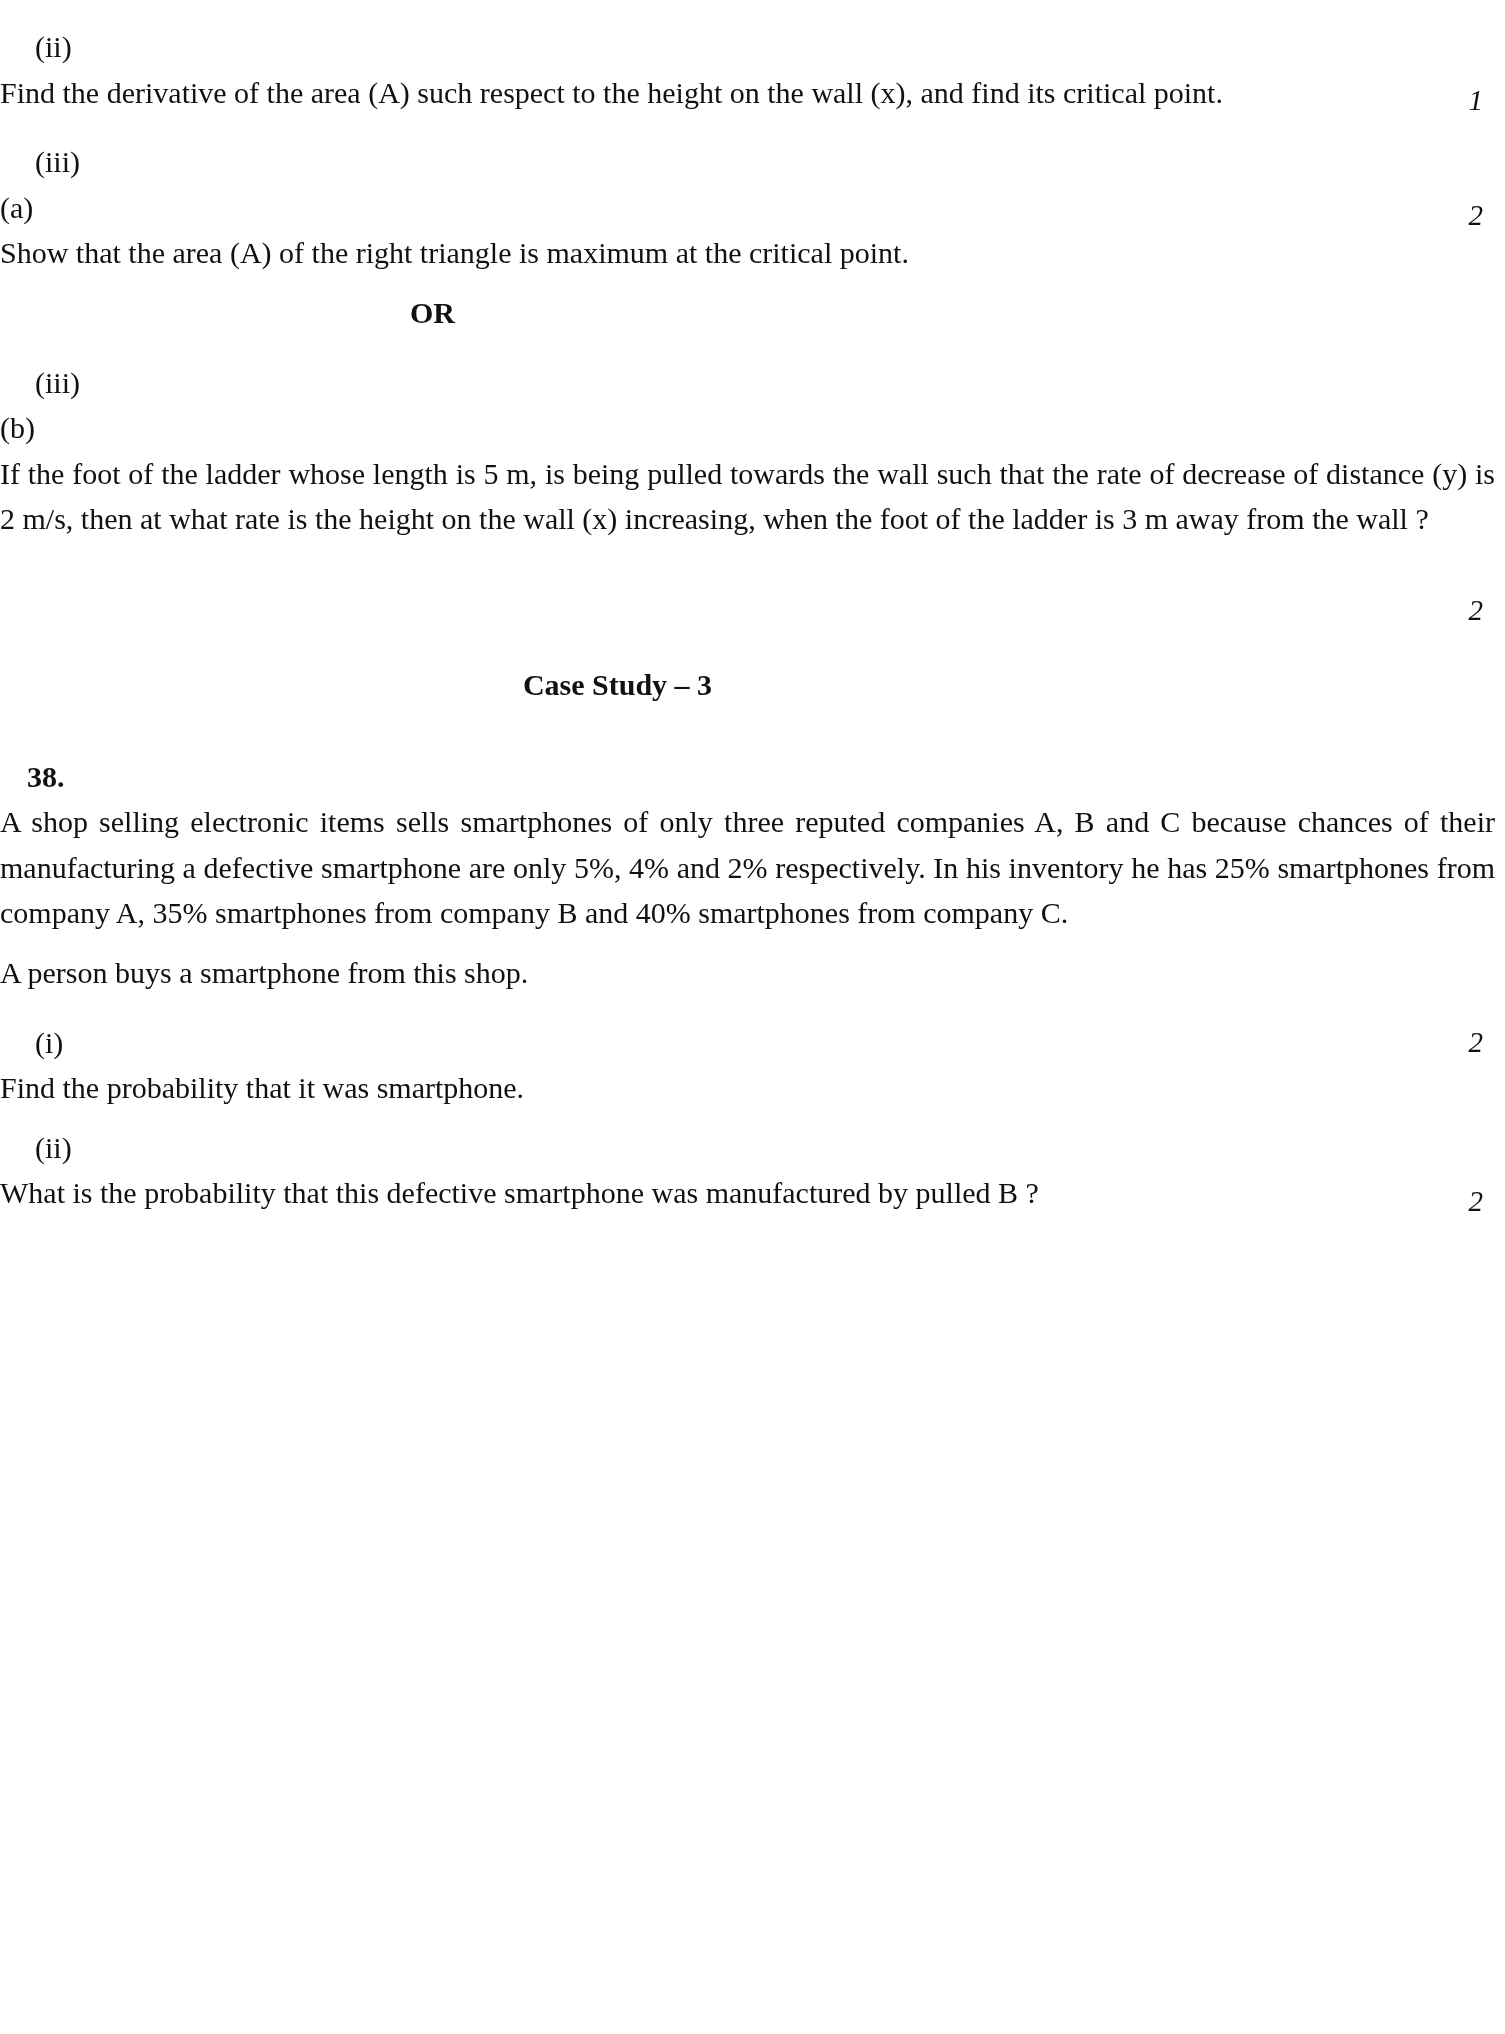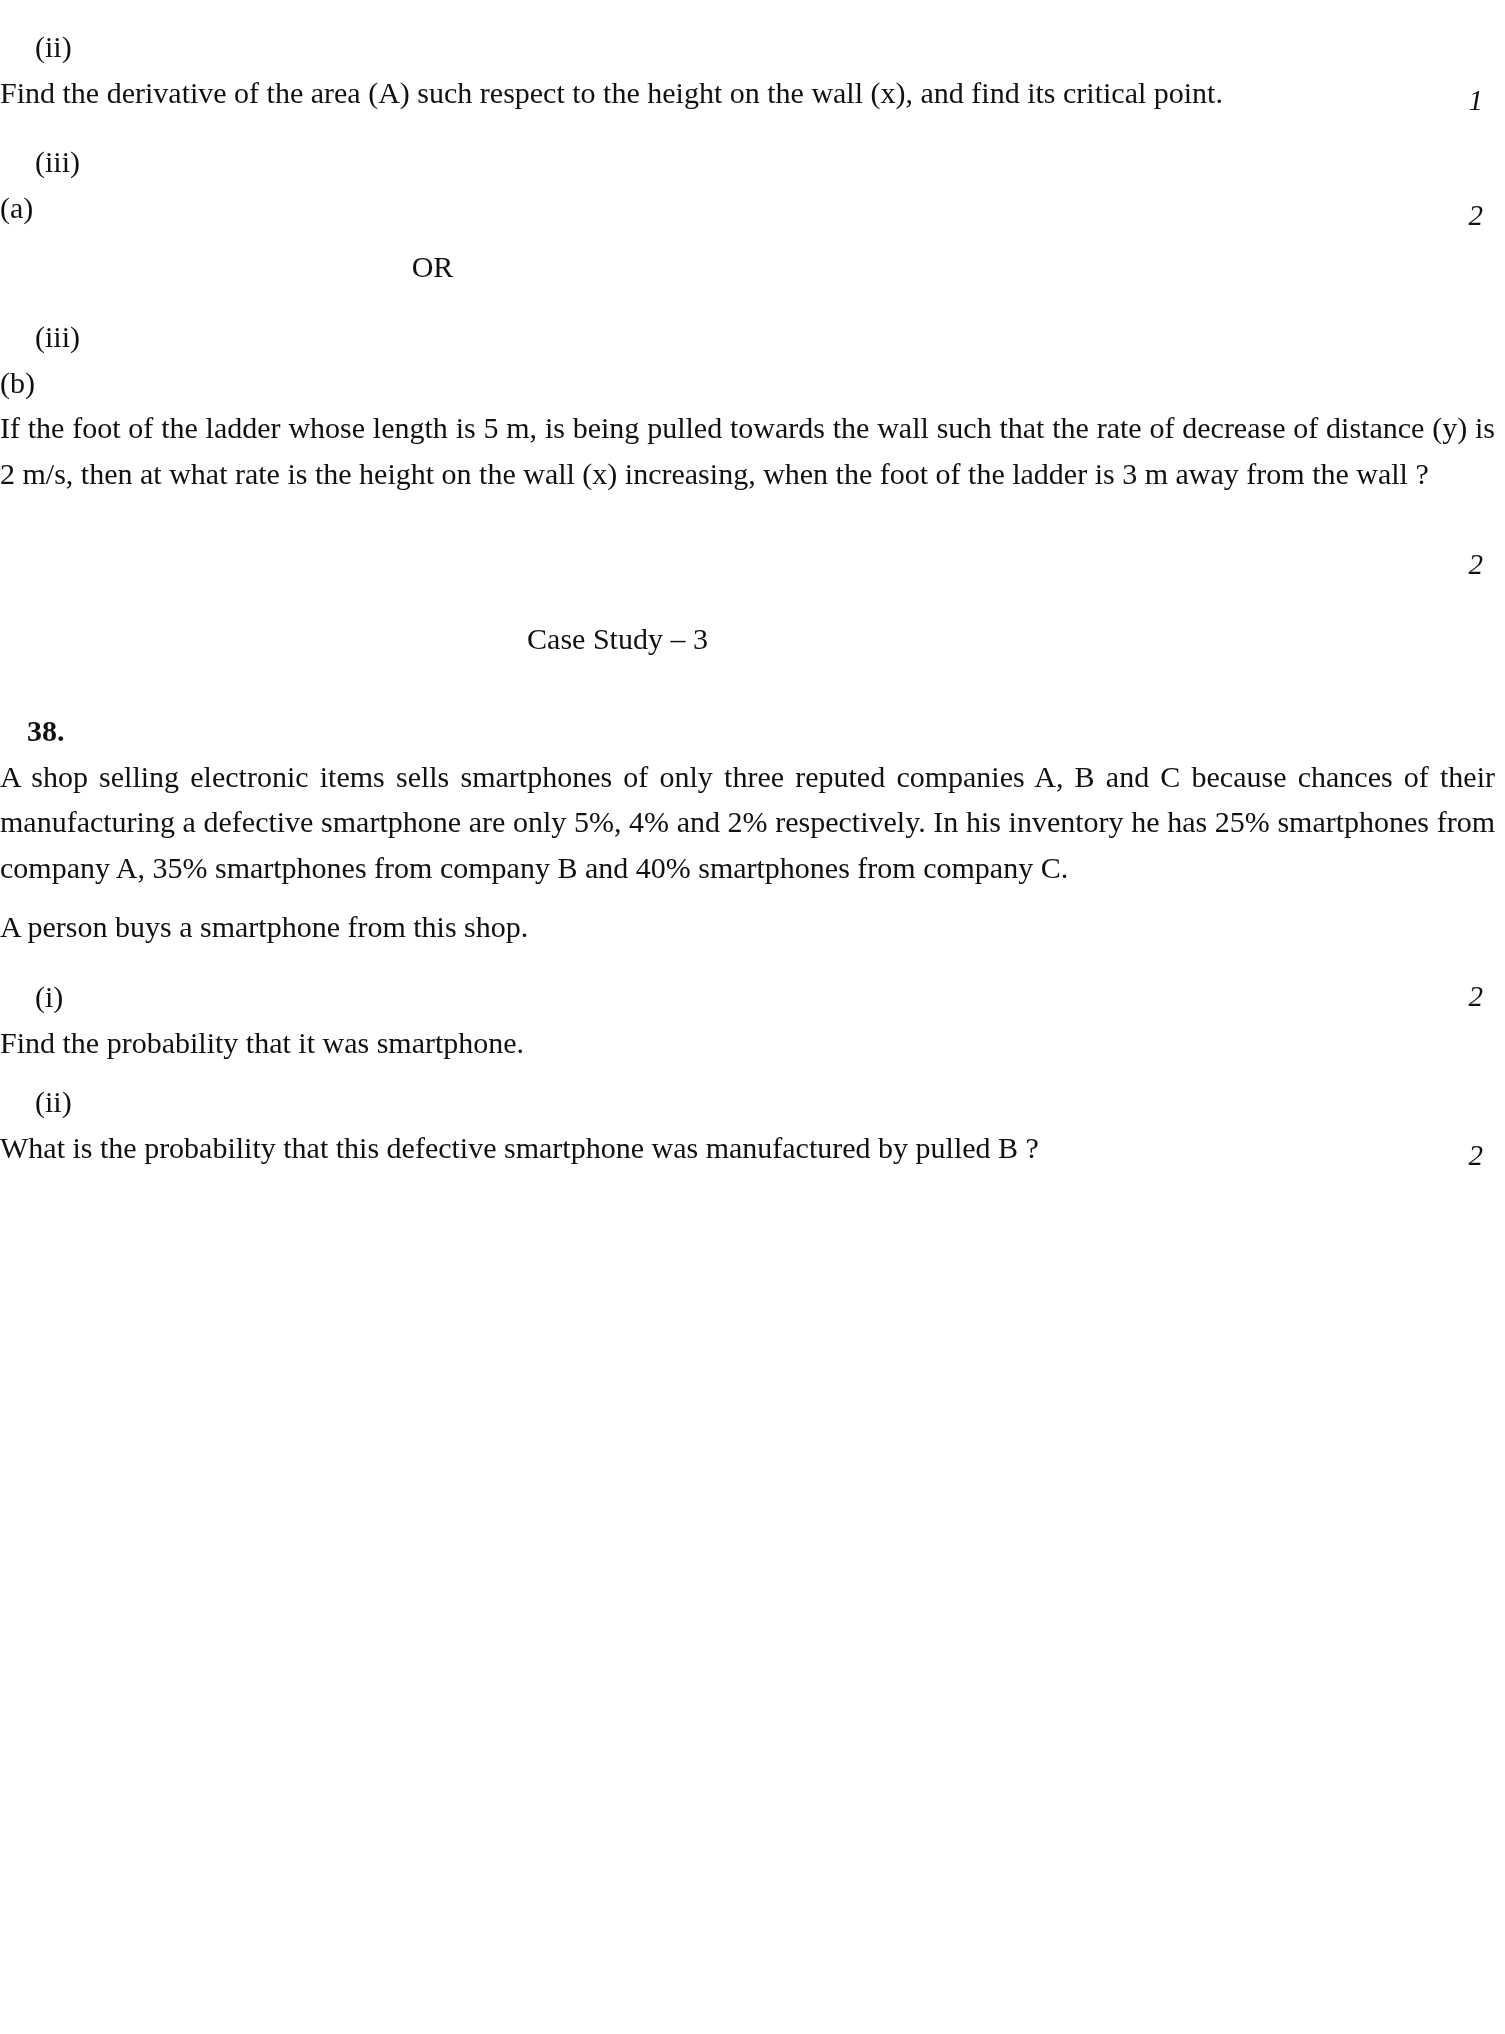--- a/index.html
+++ b/index.html
@@ -82,21 +82,21 @@
     font-size: 29px;
     line-height: 1.52;
     font-style: italic;
     font-family: "Liberation Serif", "DejaVu Serif", serif;
     text-align: right;
     width: 40px;
   }
 
   .center-bold {
     text-align: center;
-    font-weight: 400;
+    font-weight: 700;
     font-size: 30px;
     line-height: 1.52;
   }
 
   .spacer-xs { height: 14px; }
   .spacer-sm { height: 24px; }
   .spacer-md { height: 46px; }
   .spacer-xl { height: 120px; }
 
   
@@ -116,20 +116,21 @@
     </div>
     <div class="marks" style="top:54px;">1</div>
   </div>
 
   <div class="spacer-sm"></div>
 
   <div class="block">
     <div class="qrow">
       <div class="romannum">(iii)</div>
       <div class="subalpha">(a)</div>
+      <div class="qbody">Show that the area (A) of the right triangle is maximum at the critical point.</div>
     </div>
     <div class="marks" style="top:54px;">2</div>
   </div>
 
   <div class="spacer-xs"></div>
 
   <div class="center-bold" style="padding-right:640px;">OR</div>
 
   <div class="spacer-sm"></div>
 

